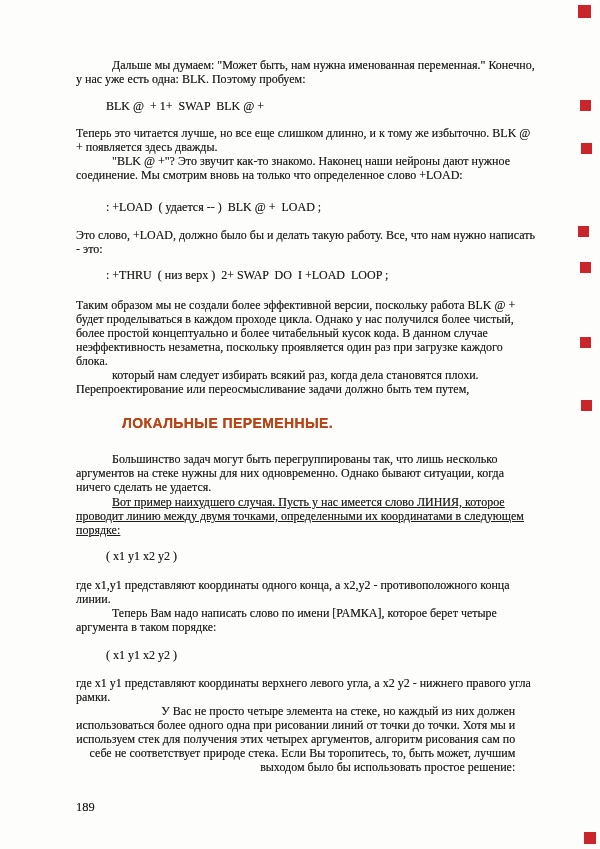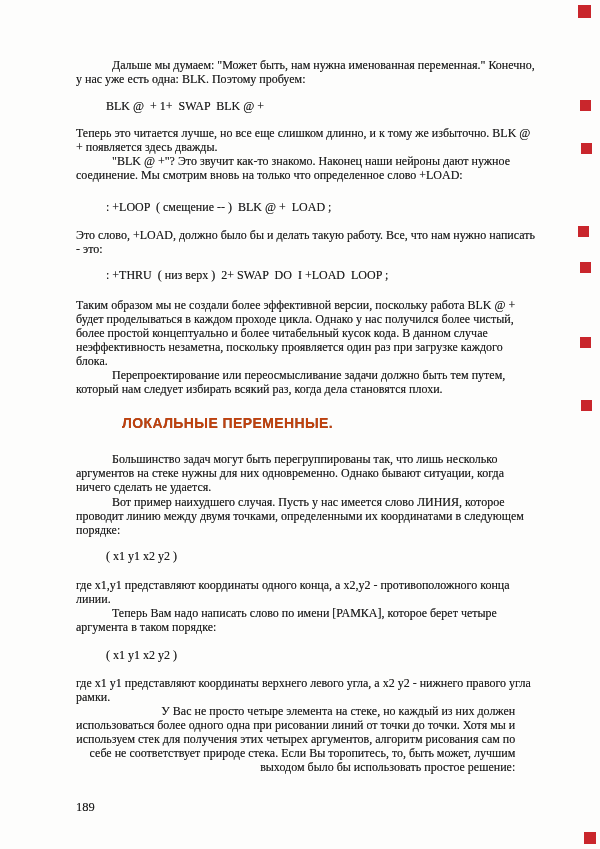--- a/index.html
+++ b/index.html
@@ -70,49 +70,49 @@
       </div>
       <div class="block paragraph" style="top: 126px;">
         <div class="line">Теперь это читается лучше, но все еще слишком длинно, и к тому же избыточно. BLK @</div>
         <div class="line">+ появляется здесь дважды.</div>
       </div>
       <div class="block paragraph indent" style="top: 154px;">
         <div class="line">"BLK @ +"? Это звучит как-то знакомо. Наконец наши нейроны дают нужное</div>
         <div class="line">соединение. Мы смотрим вновь на только что определенное слово +LOAD:</div>
       </div>
       <div class="block code" style="top: 200px;">
-        <div class="line">: +LOOP  ( смещение -- )  BLK @ +  LOAD ;</div>
+        <div class="line">: +LOAD  ( удается -- )  BLK @ +  LOAD ;</div>
       </div>
       <div class="block paragraph" style="top: 228px;">
         <div class="line">Это слово, +LOAD, должно было бы и делать такую работу. Все, что нам нужно написать</div>
         <div class="line">- это:</div>
       </div>
       <div class="block code" style="top: 268px;">
         <div class="line">: +THRU  ( низ верх )  2+ SWAP  DO  I +LOAD  LOOP ;</div>
       </div>
       <div class="block paragraph" style="top: 298px;">
         <div class="line">Таким образом мы не создали более эффективной версии, поскольку работа BLK @ +</div>
         <div class="line">будет проделываться в каждом проходе цикла. Однако у нас получился более чистый,</div>
         <div class="line">более простой концептуально и более читабельный кусок кода. В данном случае</div>
         <div class="line">неэффективность незаметна, поскольку проявляется один раз при загрузке каждого</div>
         <div class="line">блока.</div>
       </div>
       <div class="block paragraph indent" style="top: 368px;">
+        <div class="line">который нам следует избирать всякий раз, когда дела становятся плохи.</div>
         <div class="line">Перепроектирование или переосмысливание задачи должно быть тем путем,</div>
-        <div class="line">который нам следует избирать всякий раз, когда дела становятся плохи.</div>
       </div>
       <div class="block heading" style="top: 415px;">
         <div class="line">ЛОКАЛЬНЫЕ ПЕРЕМЕННЫЕ.</div>
       </div>
       <div class="block paragraph indent" style="top: 452px;">
         <div class="line">Большинство задач могут быть перегруппированы так, что лишь несколько</div>
         <div class="line">аргументов на стеке нужны для них одновременно. Однако бывают ситуации, когда</div>
         <div class="line">ничего сделать не удается.</div>
       </div>
-      <div class="block paragraph indent" style="top: 495px;">
+      <div class="block paragraph indent" style="top: 495px; text-decoration: underline;">
         <div class="line">Вот пример наихудшего случая. Пусть у нас имеется слово ЛИНИЯ, которое</div>
         <div class="line">проводит линию между двумя точками, определенными их координатами в следующем</div>
         <div class="line">порядке:</div>
       </div>
       <div class="block code" style="top: 549px;">
         <div class="line">( x1 y1 x2 y2 )</div>
       </div>
       <div class="block paragraph" style="top: 578px;">
         <div class="line">где x1,y1 представляют координаты одного конца, а x2,y2 - противоположного конца</div>
         <div class="line">линии.</div>

